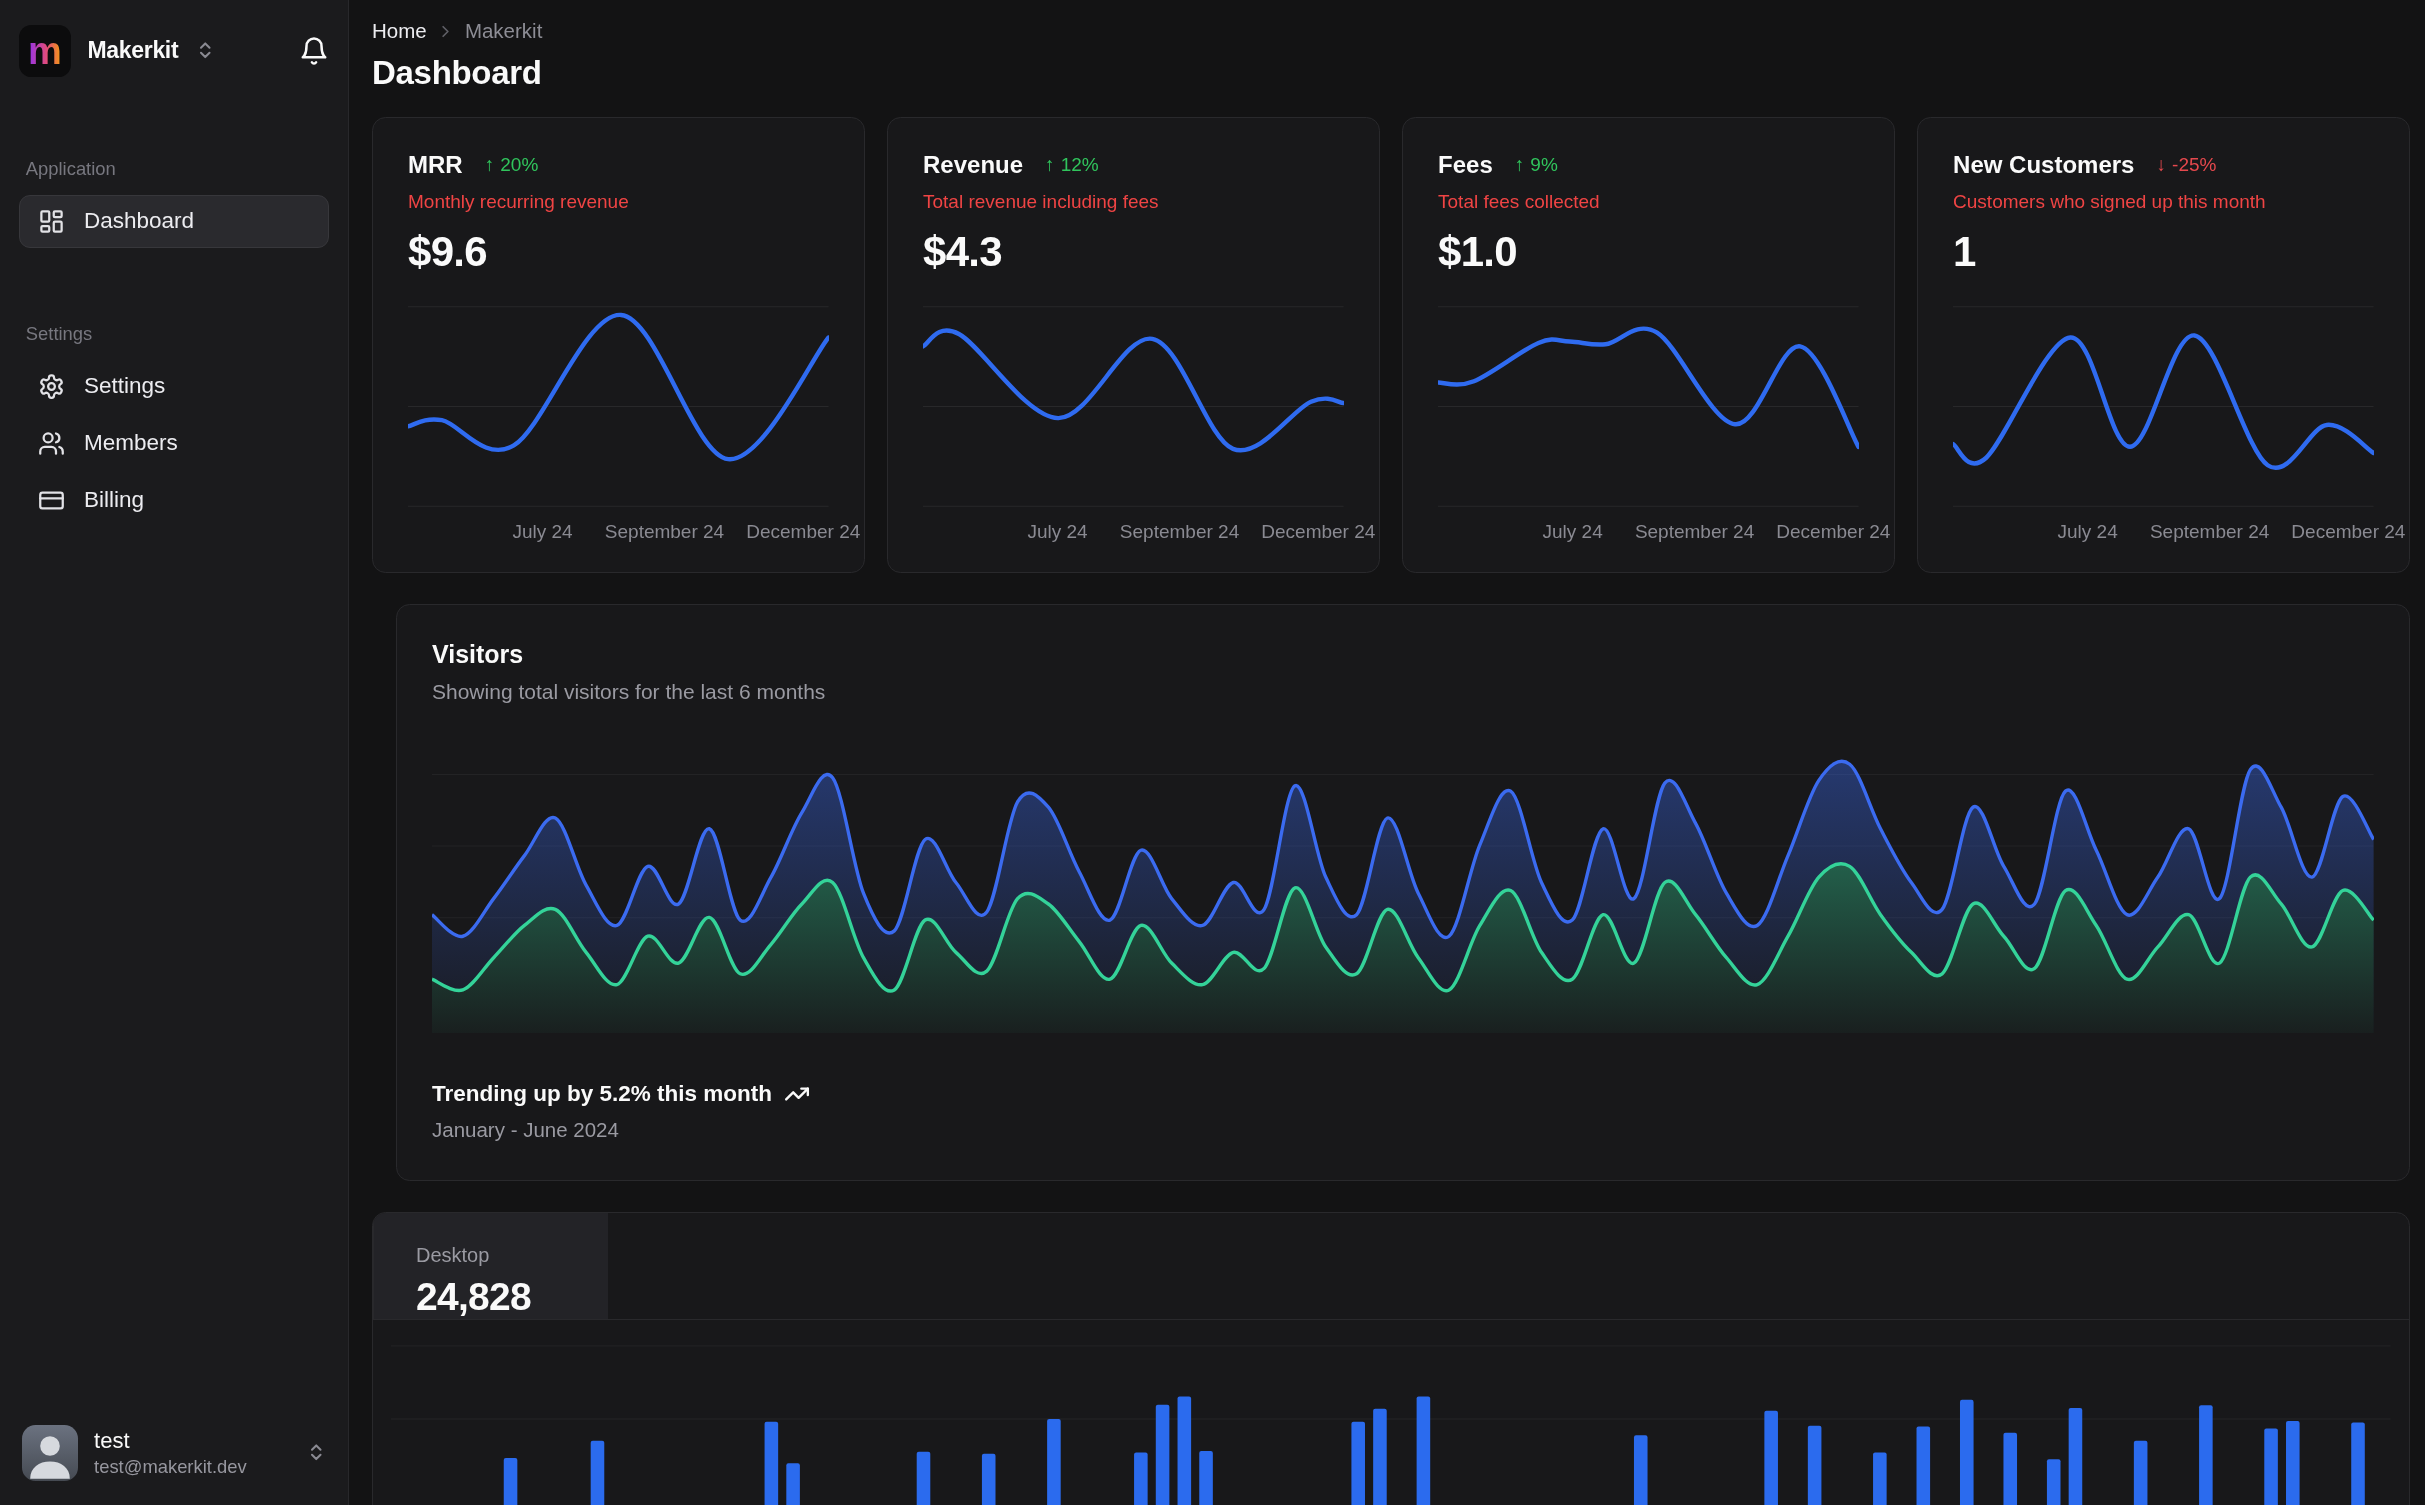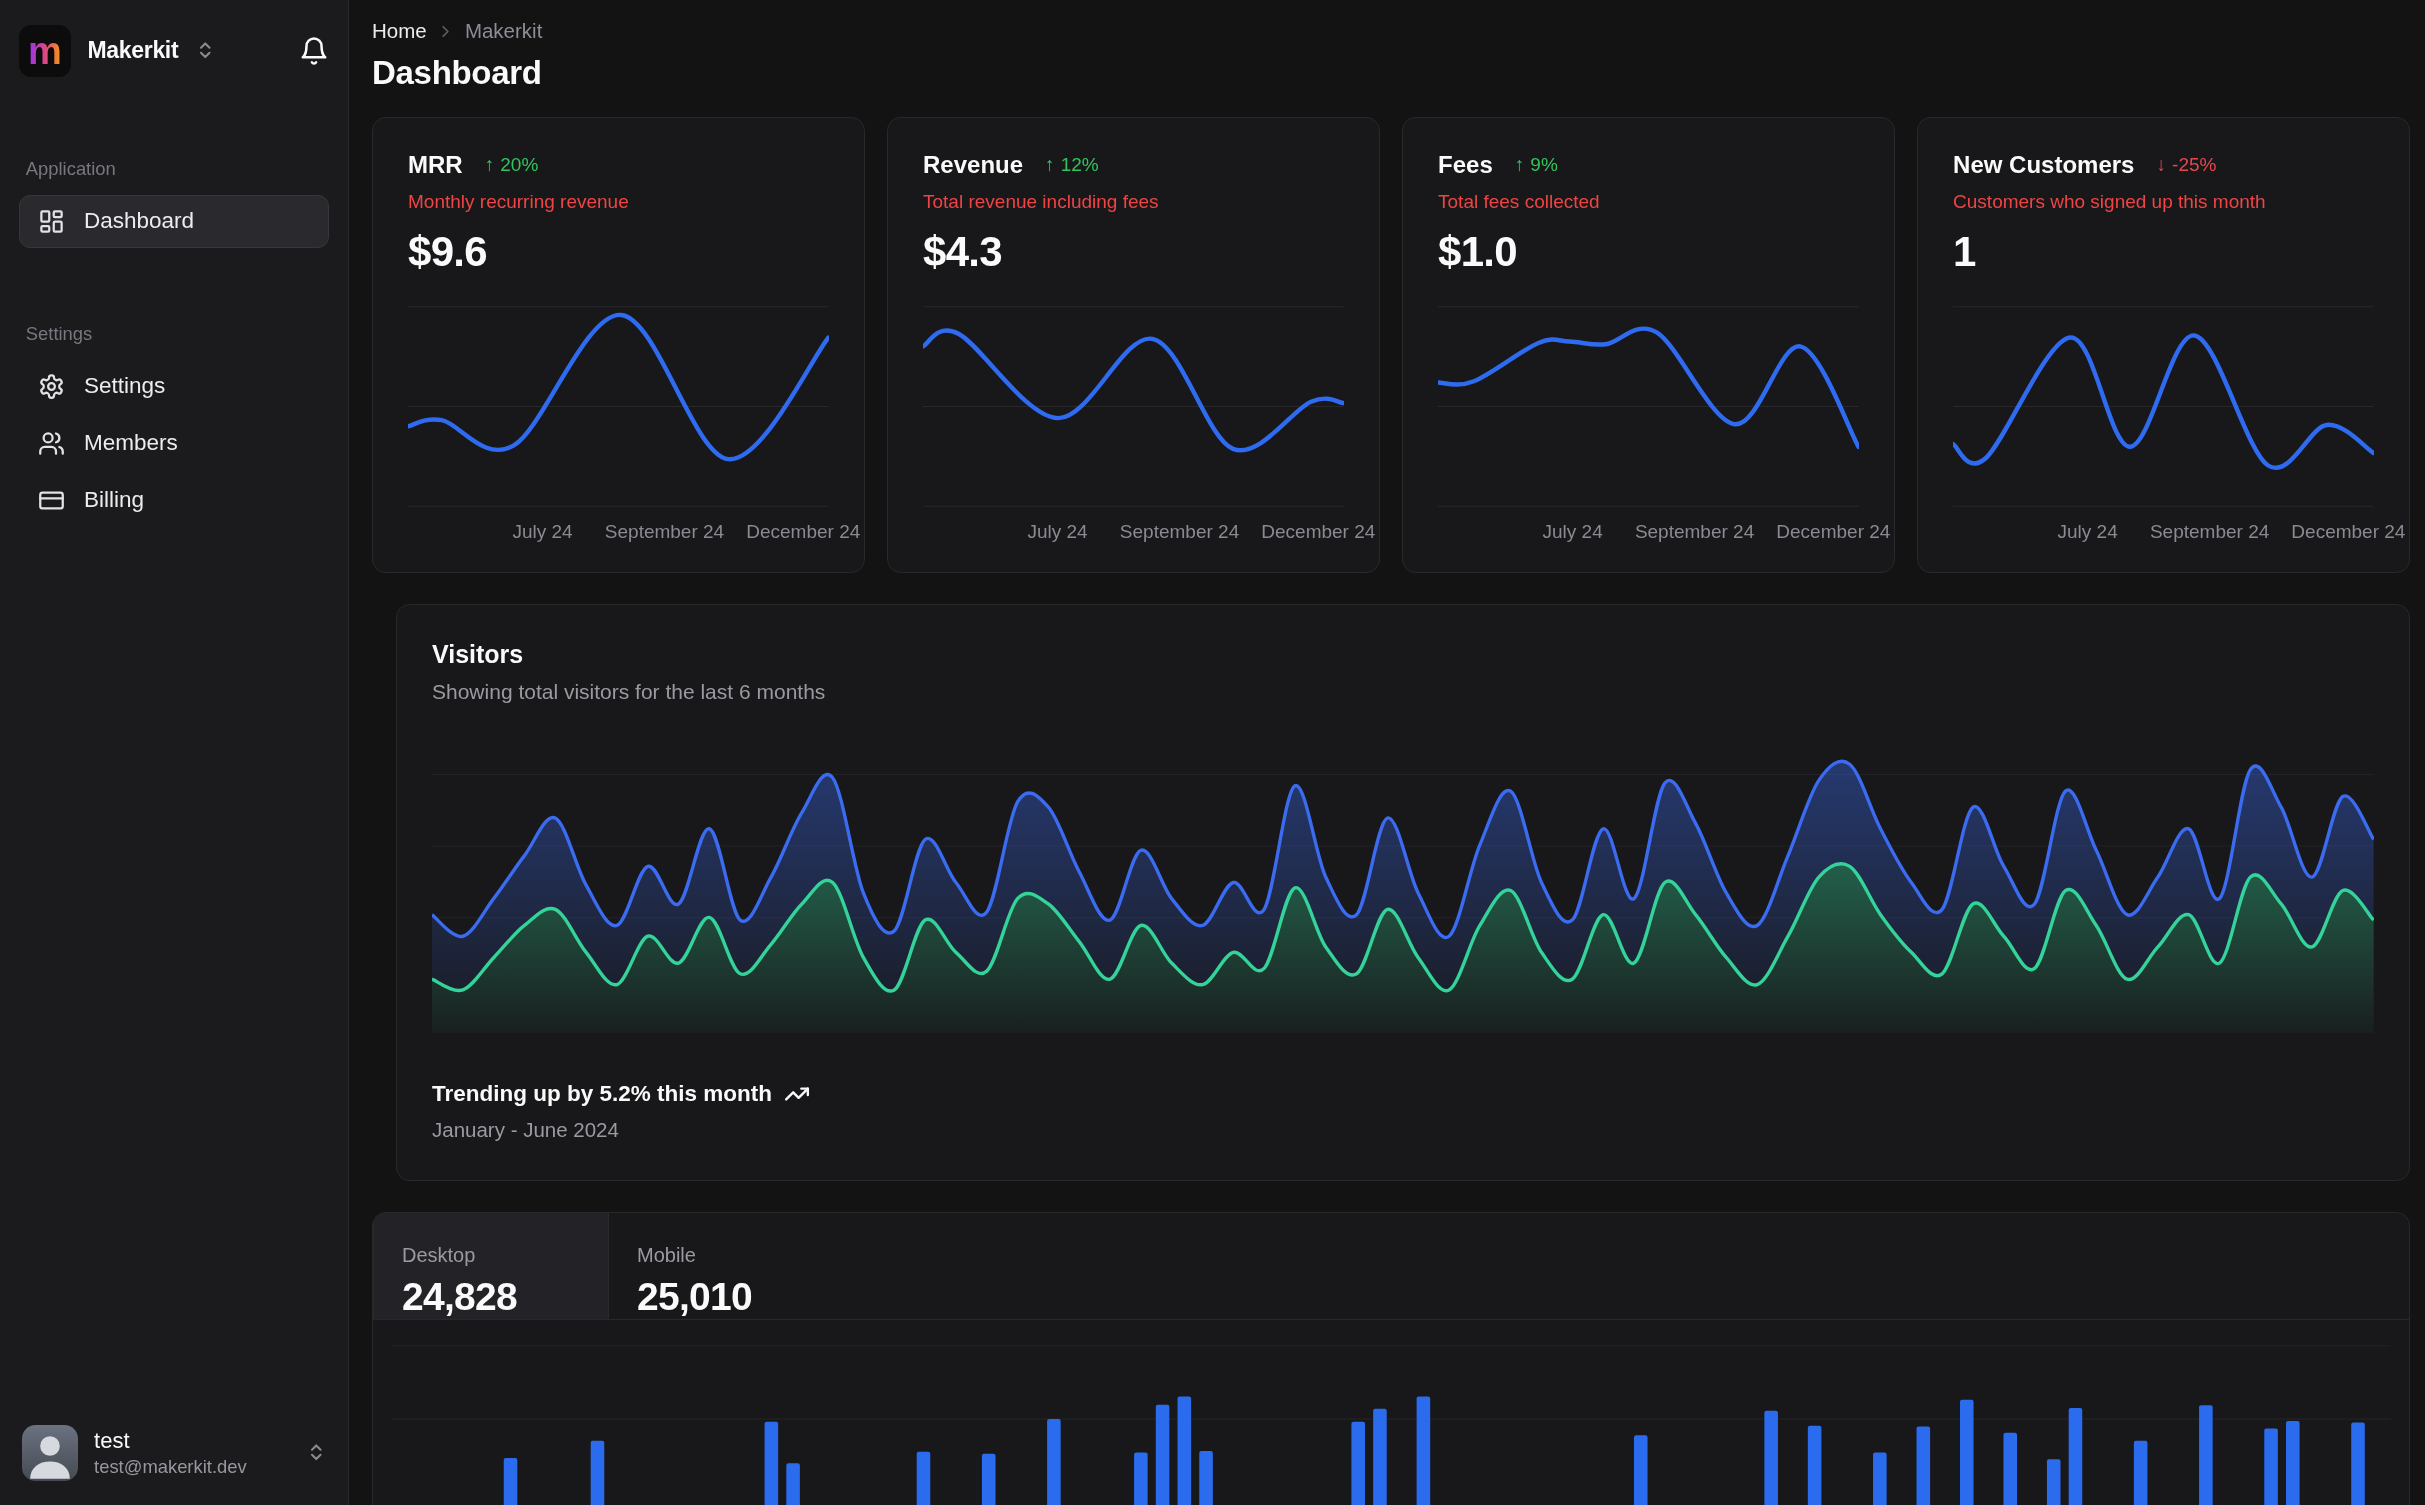--- a/index.html
+++ b/index.html
@@ -81,21 +81,21 @@
   .panel-title { font-size:25px; font-weight:700; }
   .panel-sub { font-size:21px; color:#9a9aa2; margin-top:11px; }
   .visitors-chart { margin-top:33px; }
   .visitors-footer { margin-top:44px; }
   .trending-line { display:flex; align-items:center; gap:12.3px; font-size:22.5px; font-weight:600; }
   .period { font-size:20.5px; color:#9a9aa2; margin-top:11px; }
 
   .pv-card { padding:0; overflow:hidden; }
   .pv-header { display:flex; border-bottom:1.4px solid #29292c; }
   .pv-titles { flex:1; padding:35px; }
-  .pv-opt { width:235px; padding:31px 0 0 28px; border-left:1.4px solid #29292c; cursor:pointer; }
+  .pv-opt { width:235px; padding:31px 0 0 42px; border-left:1.4px solid #29292c; cursor:pointer; }
   .pv-opt.active { background:#232327; }
   .pv-label { font-size:20px; color:#9a9aa2; }
   .pv-value { font-size:39px; font-weight:700; margin-top:8.2px; letter-spacing:-0.7px; }
   .pv-chart { position:relative; padding:0 18px; height:287px; }
 </style>
 </head>
 <body>
 
 <aside class="sidebar">
   <div class="side-header">
@@ -323,24 +323,20 @@
       </div>
       <div class="period">January - June 2024</div>
     </div>
   </section>
 
   <section class="panel pv-card">
     <div class="pv-header">
       <div class="pv-opt active">
         <div class="pv-label">Desktop</div>
         <div class="pv-value">24,828</div>
-      </div>
-      <div class="pv-opt">
-        <div class="pv-label">Mobile</div>
-        <div class="pv-value">25,010</div>
       </div>
     </div>
     <div class="pv-chart">
       <svg id="bars-svg" viewBox="0 0 2944 460" preserveAspectRatio="none" style="width:100%;height:314px;">
           <line x1="0" y1="38" x2="2944" y2="38" stroke="rgba(255,255,255,0.04)" stroke-width="2"></line>
           <line x1="0" y1="145" x2="2944" y2="145" stroke="rgba(255,255,255,0.04)" stroke-width="2"></line>
           <rect x="6" y="365" width="20" height="95" rx="3" fill="#2b6bee"></rect>
           <rect x="38" y="320" width="20" height="140" rx="3" fill="#2b6bee"></rect>
           <rect x="70" y="380" width="20" height="80" rx="3" fill="#2b6bee"></rect>
           <rect x="102" y="290" width="20" height="170" rx="3" fill="#2b6bee"></rect>

